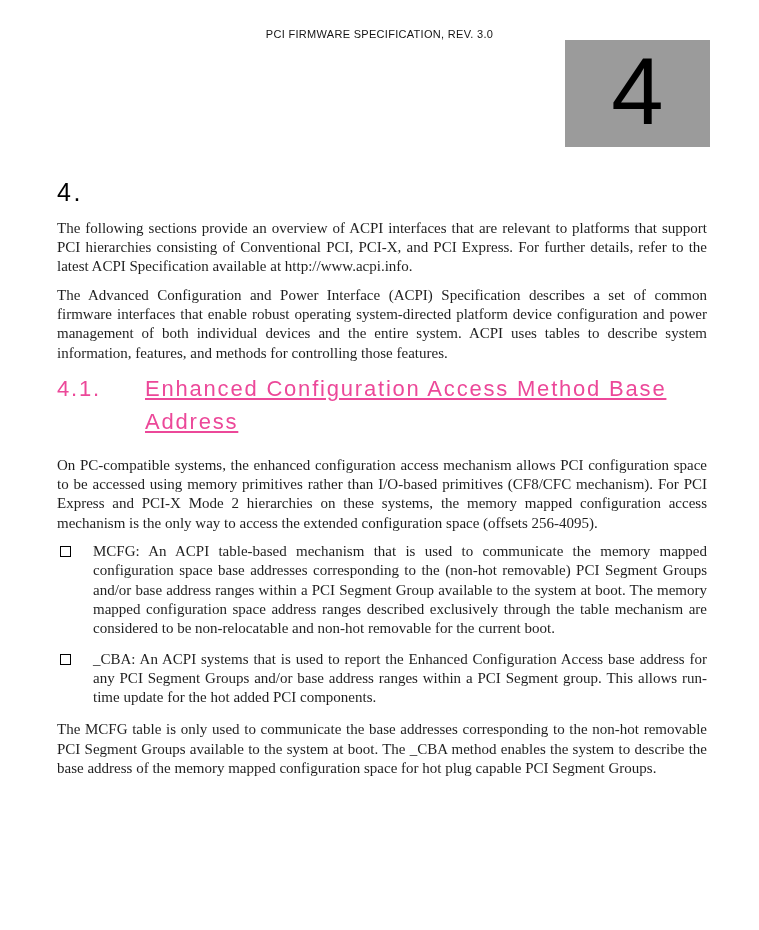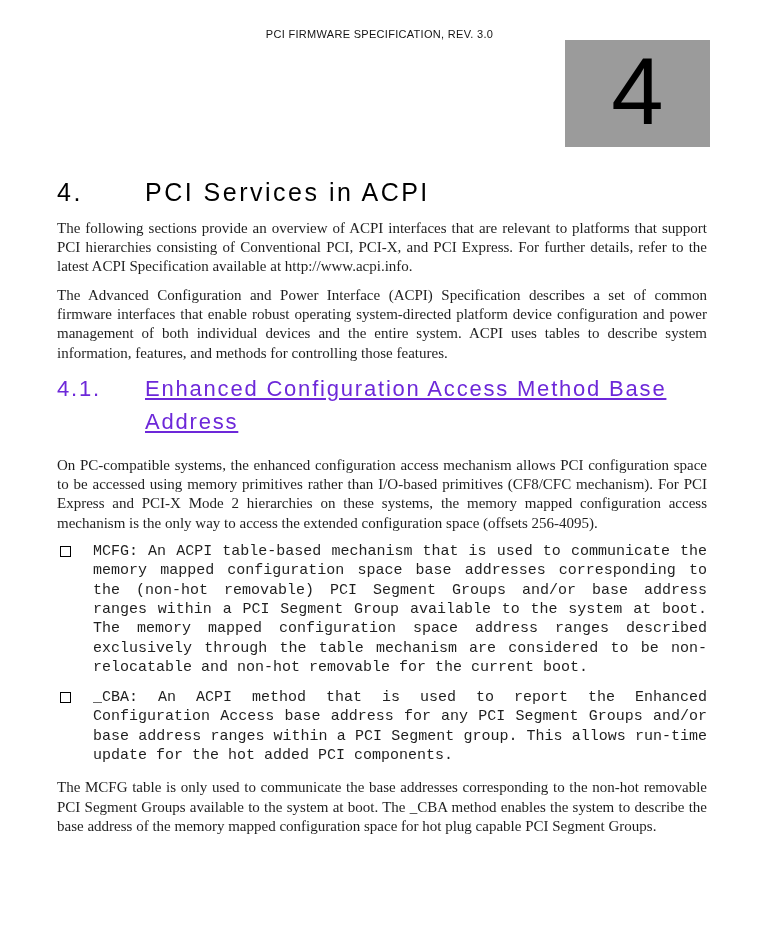--- a/index.html
+++ b/index.html
@@ -62,32 +62,32 @@
     line-height: 1.15;
   }
   h1 .h-num { width: 88px; flex: 0 0 88px; }
   h2.section-heading {
     margin: 6px 0 18px 0;
     display: flex;
     font-family: "Liberation Sans", sans-serif;
     font-weight: 400;
     font-size: 22px;
     letter-spacing: 1.8px;
-    color: #6d28d9;
+    color: #ec4899;
     line-height: 33px;
   }
   h2 .h-num { width: 88px; flex: 0 0 88px; }
   h2 .h-title { flex: 1; text-decoration: underline; }
   p.body-para {
     margin: 0 0 9px 0;
     font-size: 15px;
     line-height: 19.3px;
     text-align: justify;
   }
-  .bullet-list { margin: 3px 0 2px 0; font-family: Liberation Mono, monospace; }
+  .bullet-list { margin: 3px 0 2px 0; }
   .bullet-item {
     display: flex;
     margin: 0 0 11px 0;
   }
   .bullet-marker {
     flex: 0 0 36px;
     width: 36px;
     padding-left: 3px;
     box-sizing: border-box;
   }
@@ -119,21 +119,20 @@
   <div class="running-header">PCI FIRMWARE SPECIFICATION, REV. 3.0</div>
 
   <div class="chapter-box">
     <span class="big-number">4</span>
   </div>
 
   <div class="content">
 
     <h1 class="chapter-heading">
       <span class="h-num">4.</span>
-      <span class="h-title">PCI Services in ACPI</span>
     </h1>
 
     <p class="body-para">The following sections provide an overview of ACPI interfaces that are relevant to platforms that support PCI hierarchies consisting of Conventional PCI, PCI-X, and PCI Express.  For further details, refer to the latest ACPI Specification available at http://www.acpi.info.</p>
 
     <p class="body-para">The Advanced Configuration and Power Interface (ACPI) Specification describes a set of common firmware interfaces that enable robust operating system-directed platform device configuration and power management of both individual devices and the entire system.  ACPI uses tables to describe system information, features, and methods for controlling those features.</p>
 
     <h2 class="section-heading">
       <span class="h-num">4.1.</span>
       <span class="h-title">Enhanced Configuration Access Method Base Address</span>
     </h2>
@@ -147,21 +146,21 @@
         <span class="bullet-marker">
           <span class="square-bullet"></span>
         </span>
         <span class="bullet-text">MCFG:  An ACPI table-based mechanism that is used to communicate the memory mapped configuration space base addresses corresponding to the (non-hot removable) PCI Segment Groups and/or base address ranges within a PCI Segment Group available to the system at boot. The memory mapped configuration space address ranges described exclusively through the table mechanism are considered to be non-relocatable and non-hot removable for the current boot.</span>
       </div>
 
       <div class="bullet-item">
         <span class="bullet-marker">
           <span class="square-bullet"></span>
         </span>
-        <span class="bullet-text">_CBA:  An ACPI method that is used to report the Enhanced Configuration Access base address for any PCI Segment Groups and/or base address ranges within a PCI Segment group. This allows run-time update for the hot added PCI components.</span>
+        <span class="bullet-text">_CBA:  An ACPI systems that is used to report the Enhanced Configuration Access base address for any PCI Segment Groups and/or base address ranges within a PCI Segment group. This allows run-time update for the hot added PCI components.</span>
       </div>
 
     </div>
 
     <p class="closing-para">The MCFG table is only used to communicate the base addresses corresponding to the non-hot removable PCI Segment Groups available to the system at boot.  The _CBA method enables the system to describe the base address of the memory mapped configuration space for hot plug capable PCI Segment Groups.</p>
 
   </div>
 
 </div>
 

